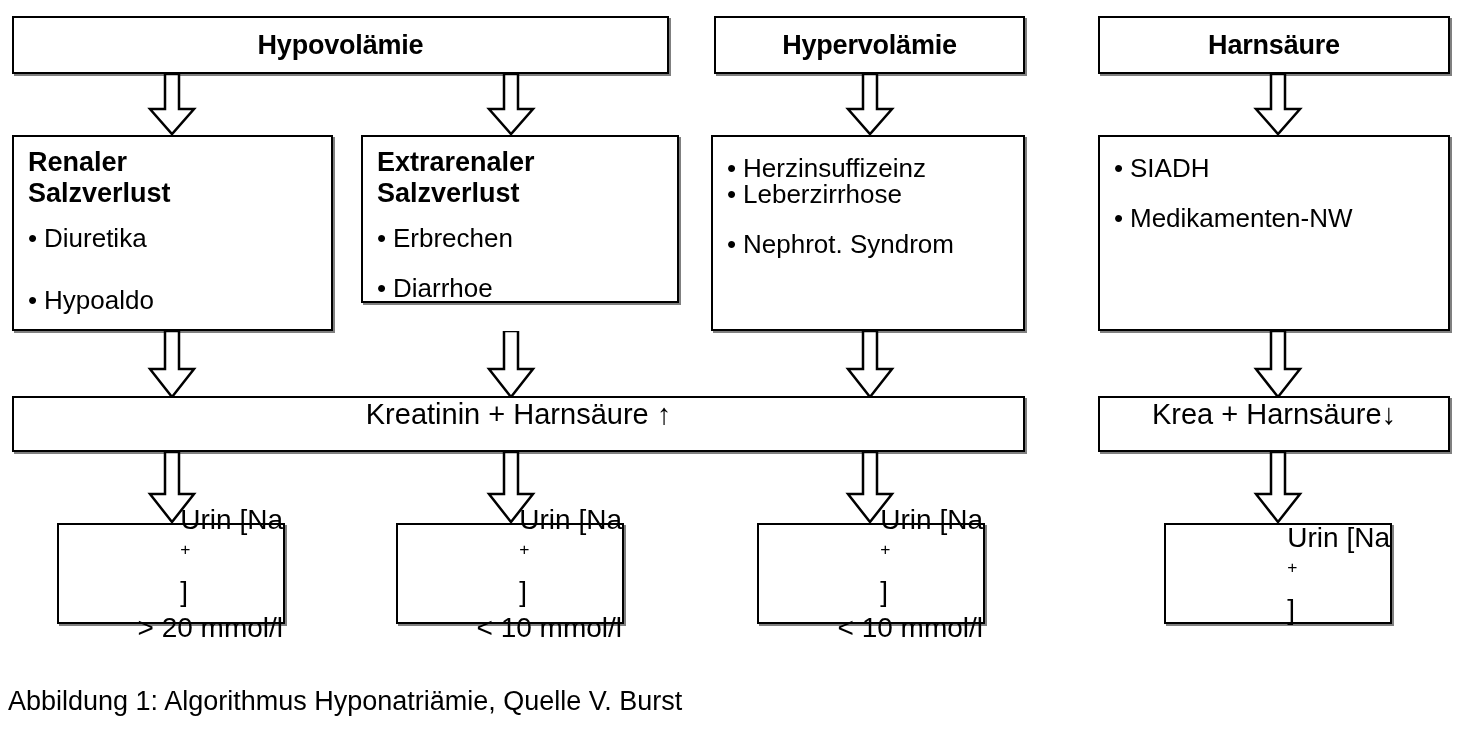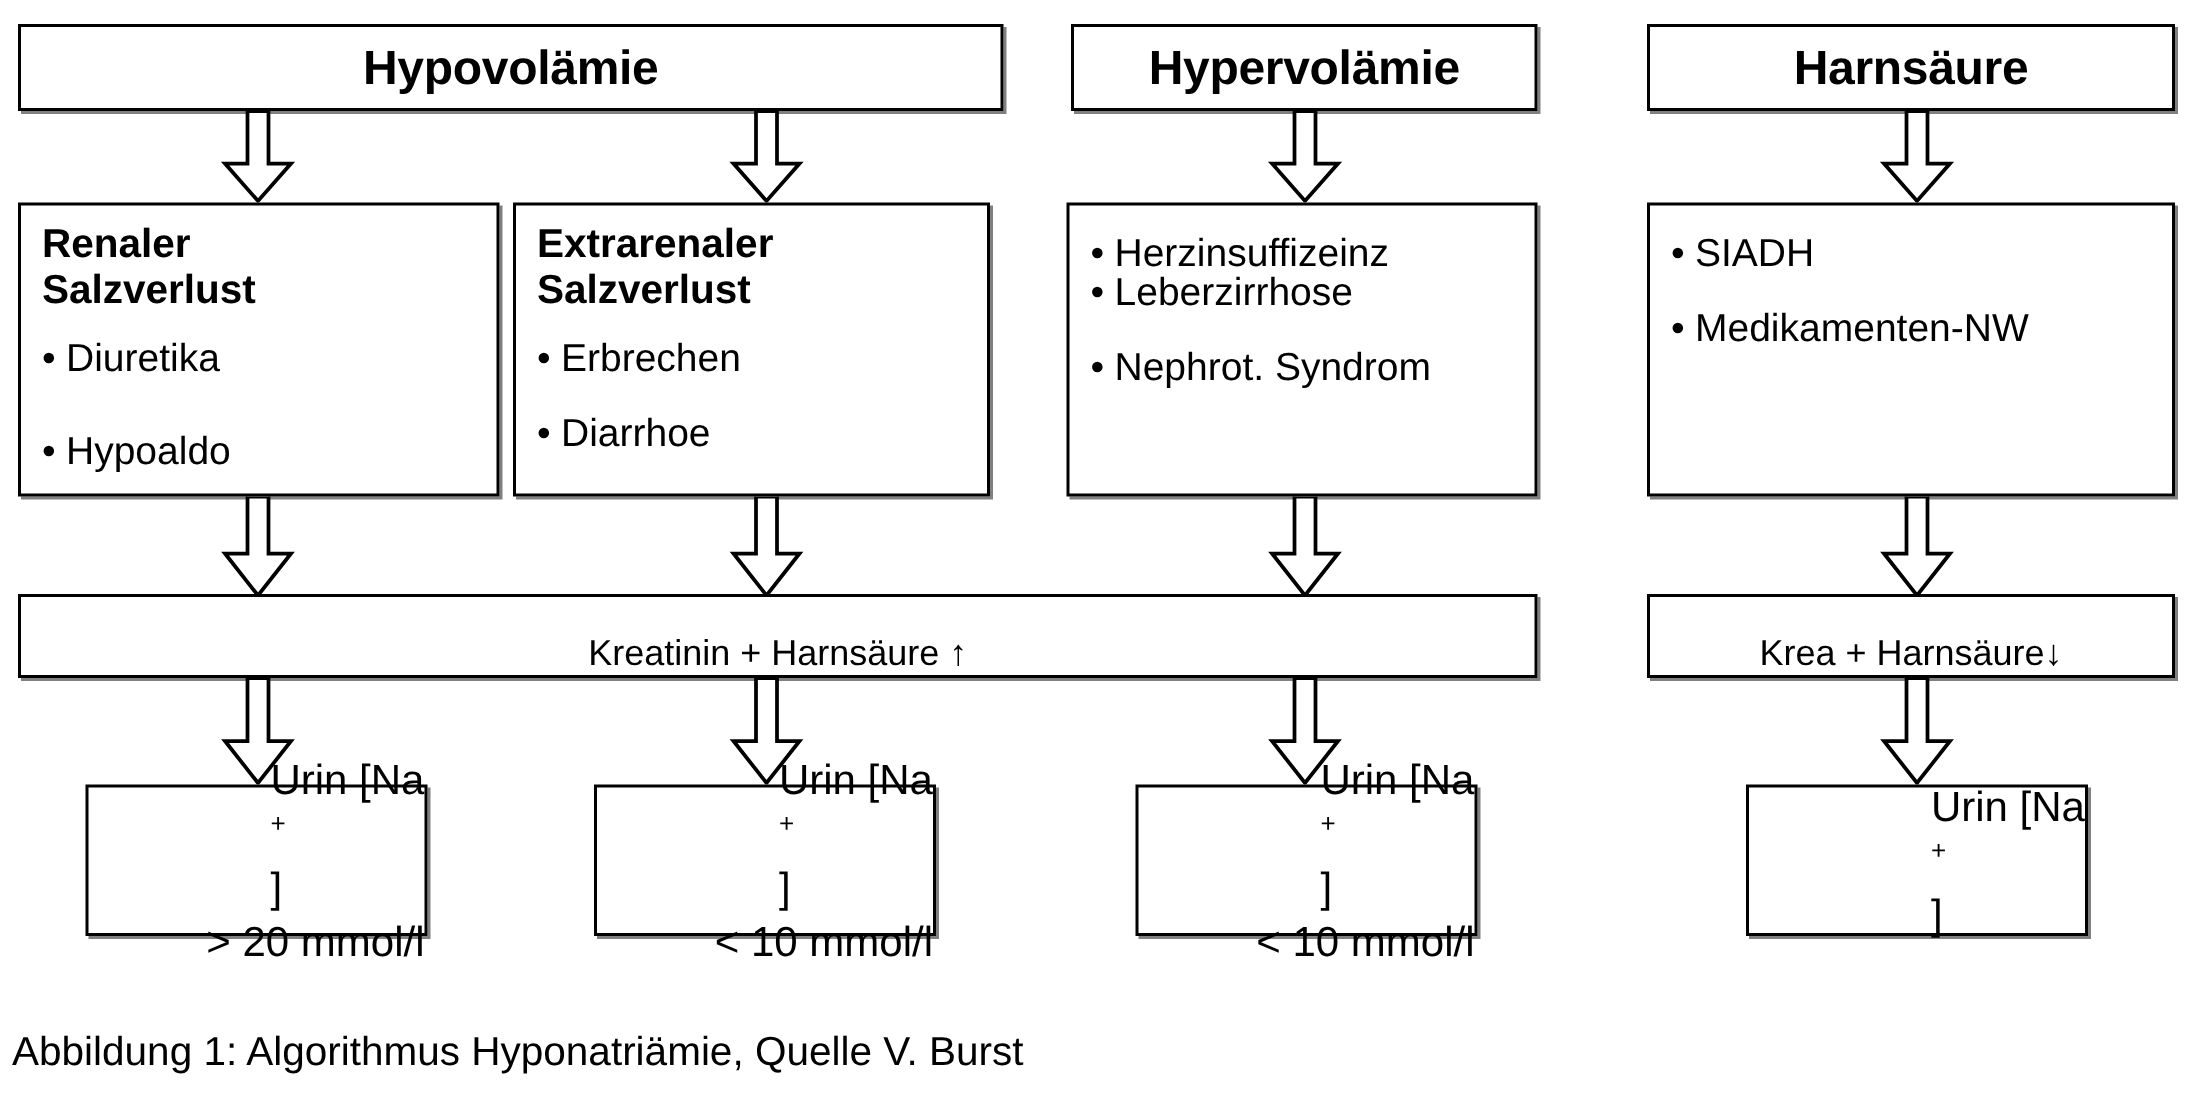--- a/index.html
+++ b/index.html
@@ -20,21 +20,21 @@
     position: absolute;
     border: 2px solid #000000;
     background: #ffffff;
     box-shadow: 2px 2px 0 0 #808080;
   }
   .box-title {
     display: flex;
     align-items: center;
     justify-content: center;
     font-weight: bold;
-    font-size: 32px;
+    font-size: 27px;
     letter-spacing: -0.2px;
   }
   .box-head {
     position: absolute;
     left: 14px;
     top: 10px;
     font-weight: bold;
     font-size: 27px;
     line-height: 31px;
     white-space: pre-line;
@@ -49,23 +49,23 @@
   .bullet {
     display: block;
     white-space: nowrap;
   }
   .bullet .dot {
     display: inline-block;
     width: 16px;
   }
   .band {
     display: flex;
-    align-items: flex-end;
+    align-items: flex-start;
     justify-content: center;
-    font-size: 24px;
+    font-size: 29px;
   }
   .leafbox {
     display: flex;
     flex-direction: column;
     align-items: flex-end;
     justify-content: center;
     font-size: 28px;
     line-height: 36px;
   }
   .leafbox span { display: block; text-align: left; }
@@ -126,21 +126,21 @@
     <div class="bullets" style="top:88px;">
       <span class="bullet">
         <span class="dot">•</span><span>Diuretika</span>
       </span>
       <span class="bullet" style="margin-top:36px;">
         <span class="dot">•</span><span>Hypoaldo</span>
       </span>
     </div>
   </div>
 
-  <div class="box" style="left:342px; top:135px; width:318px; height:196px;padding-left:12px;">
+  <div class="box" style="left:361px; top:135px; width:318px; height:168px;padding-left:12px;">
     <div class="box-head">Extrarenaler
 Salzverlust</div>
     <div class="bullets" style="top:88px;">
       <span class="bullet">
         <span class="dot">•</span><span>Erbrechen</span>
       </span>
       <span class="bullet" style="margin-top:24px;">
         <span class="dot">•</span><span>Diarrhoe</span>
       </span>
     </div>

